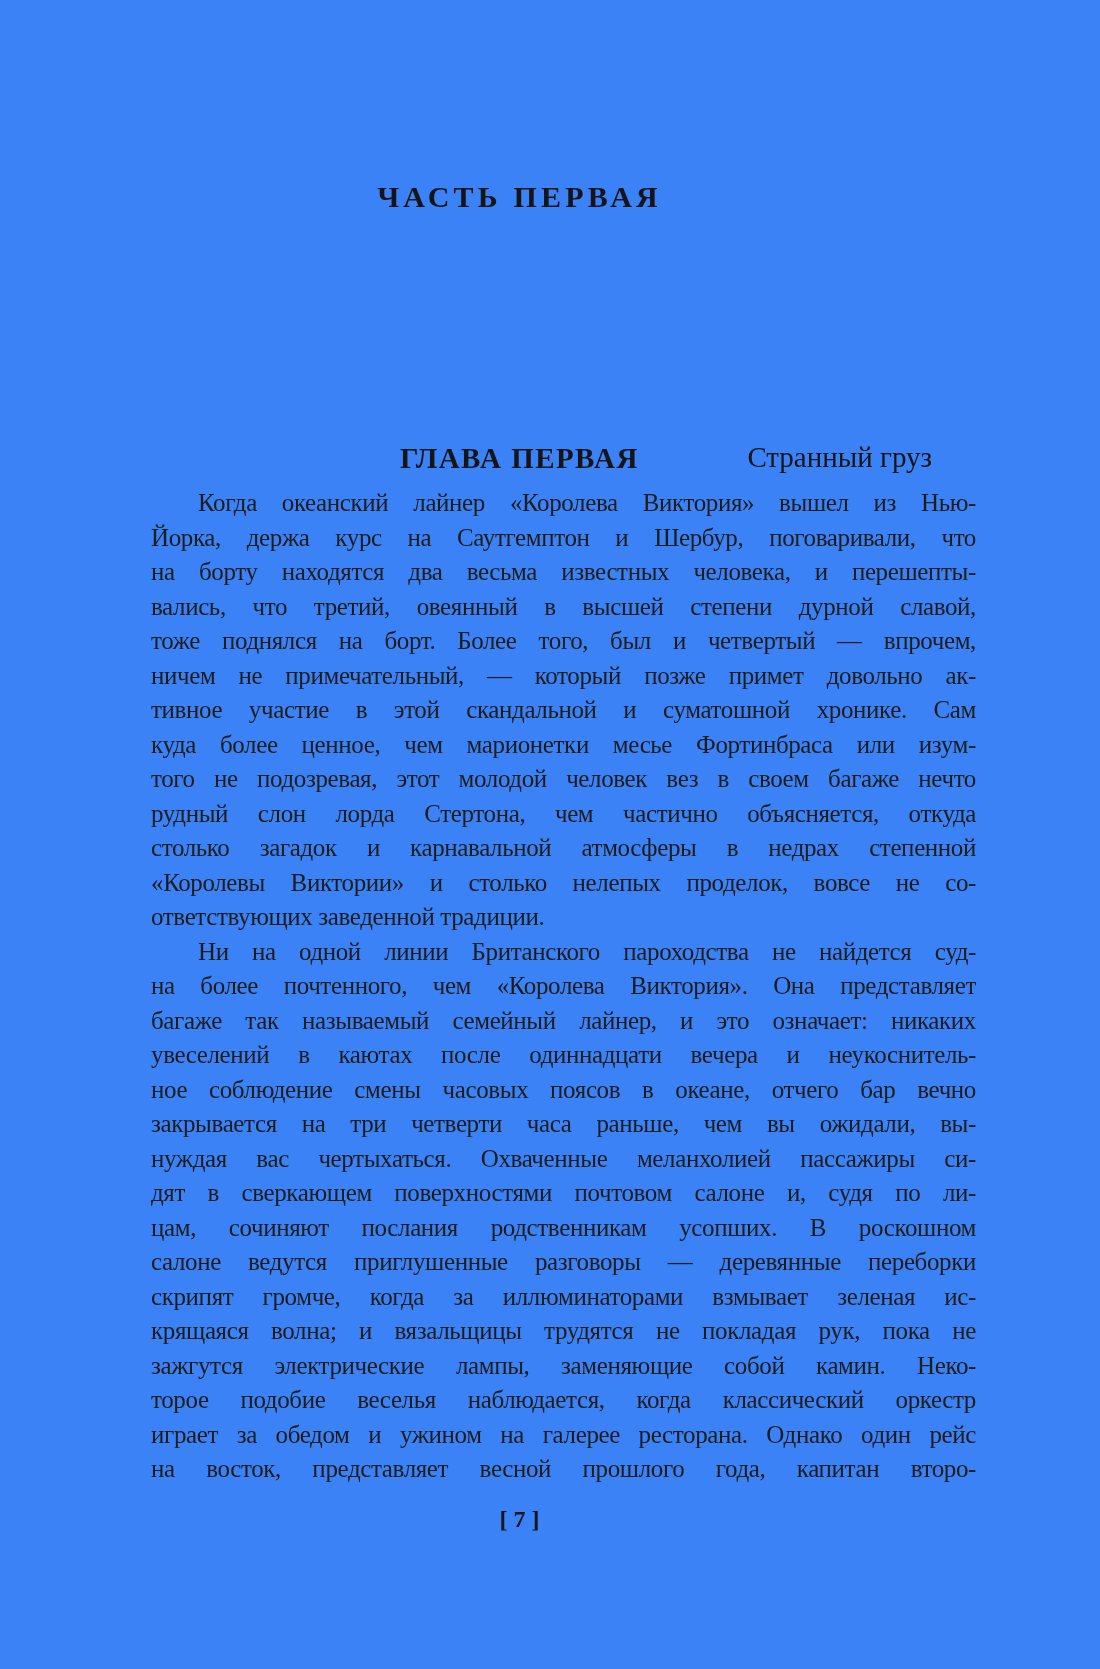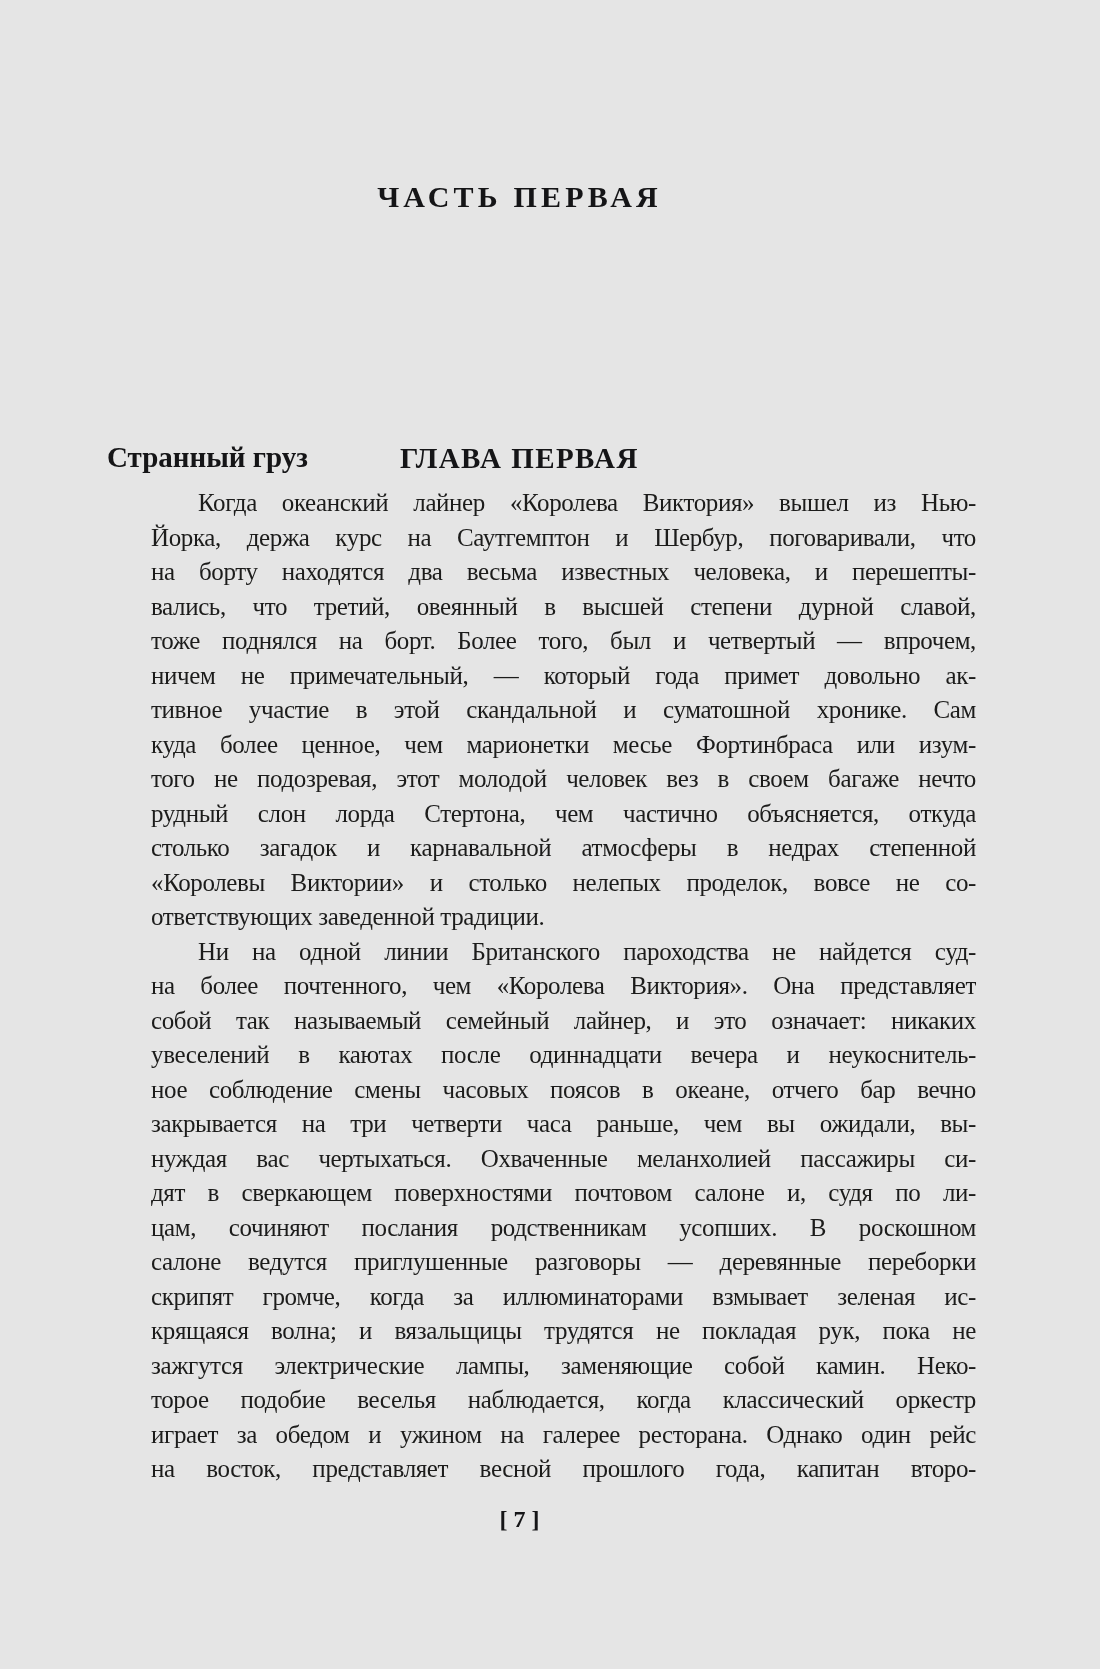--- a/index.html
+++ b/index.html
@@ -4,21 +4,21 @@
 <style>
   html, body {
     margin: 0;
     padding: 0;
     background: #ffffff;
   }
   .page {
     position: relative;
     width: 1100px;
     height: 1669px;
-    background: #e5e5e5;
+    background: #3b82f6;
     font-family: "Liberation Serif", "DejaVu Serif", serif;
     color: #1c1c1b;
     overflow: hidden;
   }
   .part-title {
     position: absolute;
     top: 180px;
     left: 107px;
     width: 825px;
     text-align: center;
@@ -39,23 +39,23 @@
     letter-spacing: 0.05em;
     color: #151517;
     white-space: nowrap;
     margin-top: 36px;
   }
   .chapter-subtitle {
     position: absolute;
     top: 441px;
     left: 107px;
     width: 825px;
-    text-align: left;
+    text-align: right;
     font-size: 29px;
-    font-weight: bold;
+    font-weight: normal;
     color: #151517;
     white-space: nowrap;
   }
   .body-text {
     position: absolute;
     top: 486px;
     left: 107px;
     width: 825px;
     font-size: 25px;
     letter-spacing: -0.015em;
@@ -97,31 +97,31 @@
   <div class="chapter-title">ГЛАВА ПЕРВАЯ</div>
 
   <div class="chapter-subtitle">Странный груз</div>
 
   <div class="body-text">
       <div class="line indent">Когда океанский лайнер «Королева Виктория» вышел из Нью-</div>
       <div class="line">Йорка, держа курс на Саутгемптон и Шербур, поговаривали, что</div>
       <div class="line">на борту находятся два весьма известных человека, и перешепты-</div>
       <div class="line">вались, что третий, овеянный в высшей степени дурной славой,</div>
       <div class="line">тоже поднялся на борт. Более того, был и четвертый — впрочем,</div>
-      <div class="line">ничем не примечательный, — который года примет довольно ак-</div>
+      <div class="line">ничем не примечательный, — который позже примет довольно ак-</div>
       <div class="line">тивное участие в этой скандальной и суматошной хронике. Сам</div>
       <div class="line">куда более ценное, чем марионетки месье Фортинбраса или изум-</div>
       <div class="line">того не подозревая, этот молодой человек вез в своем багаже нечто</div>
       <div class="line">рудный слон лорда Стертона, чем частично объясняется, откуда</div>
       <div class="line">столько загадок и карнавальной атмосферы в недрах степенной</div>
       <div class="line">«Королевы Виктории» и столько нелепых проделок, вовсе не со-</div>
       <div class="line flush-left">ответствующих заведенной традиции.</div>
       <div class="line indent">Ни на одной линии Британского пароходства не найдется суд-</div>
       <div class="line">на более почтенного, чем «Королева Виктория». Она представляет</div>
-      <div class="line">собой так называемый семейный лайнер, и это означает: никаких</div>
+      <div class="line">багаже так называемый семейный лайнер, и это означает: никаких</div>
       <div class="line">увеселений в каютах после одиннадцати вечера и неукоснитель-</div>
       <div class="line">ное соблюдение смены часовых поясов в океане, отчего бар вечно</div>
       <div class="line">закрывается на три четверти часа раньше, чем вы ожидали, вы-</div>
       <div class="line">нуждая вас чертыхаться. Охваченные меланхолией пассажиры си-</div>
       <div class="line">дят в сверкающем поверхностями почтовом салоне и, судя по ли-</div>
       <div class="line">цам, сочиняют послания родственникам усопших. В роскошном</div>
       <div class="line">салоне ведутся приглушенные разговоры — деревянные переборки</div>
       <div class="line">скрипят громче, когда за иллюминаторами взмывает зеленая ис-</div>
       <div class="line">крящаяся волна; и вязальщицы трудятся не покладая рук, пока не</div>
       <div class="line">зажгутся электрические лампы, заменяющие собой камин. Неко-</div>

